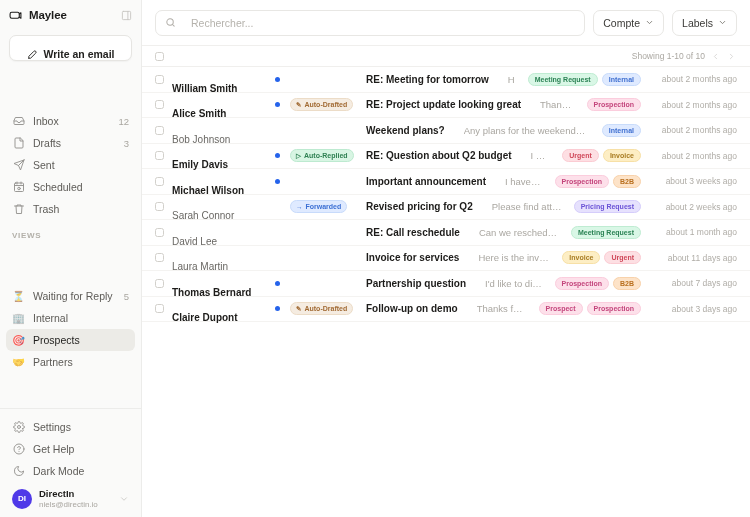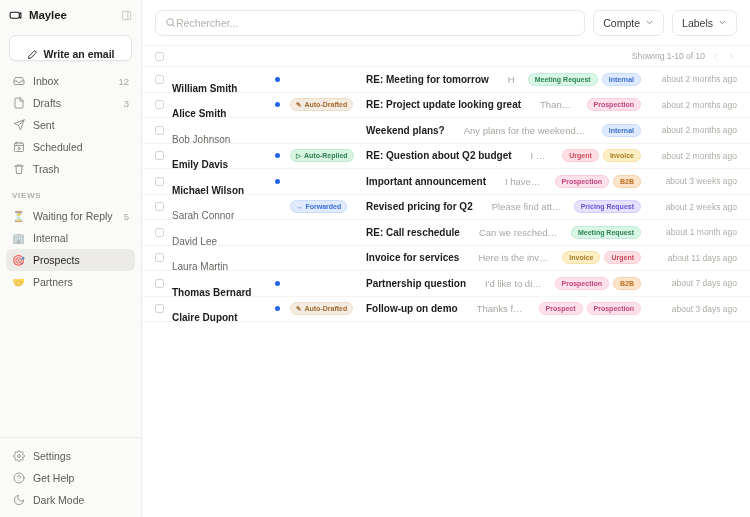--- a/index.html
+++ b/index.html
@@ -30,21 +30,21 @@
   .compose-wrap { padding: 5px 9px 8px 9px; }
   .compose-btn {
     width: 100%; height: 26px;
     background: #ffffff; border: 1px solid #e6e5e2; border-radius: 7px;
     display: flex; align-items: flex-end; justify-content: center; gap: 6px;
     font-size: 10.5px; font-weight: 600; color: #22211f;
     box-shadow: 0 1px 1.5px rgba(0,0,0,.04);
     cursor: pointer;
   }
 
-  .nav-list { padding: 1px 6px 0 6px; }
+  .nav-list { padding: 1px 6px 0 6px; margin-top: 40px; }
   .nav-item {
     height: 22px; display: flex; align-items: center; gap: 8px;
     padding: 0 6px; border-radius: 6px; cursor: pointer;
     font-size: 10.5px; color: #5d5b57;
   }
   .nav-item.active { background: #ecebe7; color: #1f1e1c; }
   .nav-ico { width: 13px; height: 13px; display: flex; align-items: center; justify-content: center; flex: 0 0 13px; opacity: .72; }
   .nav-label { flex: 1 1 auto; white-space: nowrap; overflow: hidden; }
   .nav-count { font-size: 9.5px; color: #a9a6a0; }
   .nav-emoji { font-size: 10.5px; line-height: 1; }
@@ -76,21 +76,21 @@
   
   .main { flex: 1 1 auto; display: flex; flex-direction: column; background: #fff; min-width: 0; }
 
   .toolbar {
     height: 45px; display: flex; align-items: center; gap: 8px;
     padding: 0 13px; flex: 0 0 45px;
   }
   .search-box {
     flex: 1 1 auto; height: 26px;
     border: 1px solid #e8e7e4; border-radius: 7px;
-    display: flex; align-items: center; gap: 0; padding: 0 9px;
+    display: flex; align-items: center; gap: 15px; padding: 0 9px;
     background: #fff;
   }
   .search-input {
     border: none; outline: none; background: transparent;
     font-family: inherit; font-size: 10.5px; color: #3b3a37; width: 100%;
   }
   .search-input::placeholder { color: #b5b2ac; }
   .tb-btn {
     height: 26px; padding: 0 9px;
     border: 1px solid #e8e7e4; border-radius: 7px; background: #fff;
@@ -297,20 +297,32 @@
       </div>
       <div class="nav-item">
         <span class="nav-ico">
           <svg width="12" height="12" viewBox="0 0 24 24" fill="none" stroke="#6f6d68" stroke-width="1.9" stroke-linecap="round" stroke-linejoin="round">
             <path d="M21 12.8A9 9 0 1 1 11.2 3a7 7 0 0 0 9.8 9.8z"></path>
           </svg>
         </span>
         <span class="nav-label">Dark Mode</span>
       </div>
 
+      <div class="user-row">
+        <div class="avatar">DI</div>
+        <div class="user-meta">
+          <span class="user-name">DirectIn</span>
+          <span class="user-mail">niels@directin.io</span>
+        </div>
+        <span class="user-chev">
+          <svg width="10" height="10" viewBox="0 0 24 24" fill="none" stroke="#8a8780" stroke-width="2.2" stroke-linecap="round" stroke-linejoin="round">
+              <path d="M6 9l6 6 6-6"></path>
+            </svg>
+        </span>
+      </div>
     </div>
   </aside>
 
   <section class="main">
 
     <div class="toolbar">
       <div class="search-box">
         <span>
           <svg width="11" height="11" viewBox="0 0 24 24" fill="none" stroke="#b0ada7" stroke-width="2.2" stroke-linecap="round" stroke-linejoin="round">
             <circle cx="11" cy="11" r="7"></circle>

